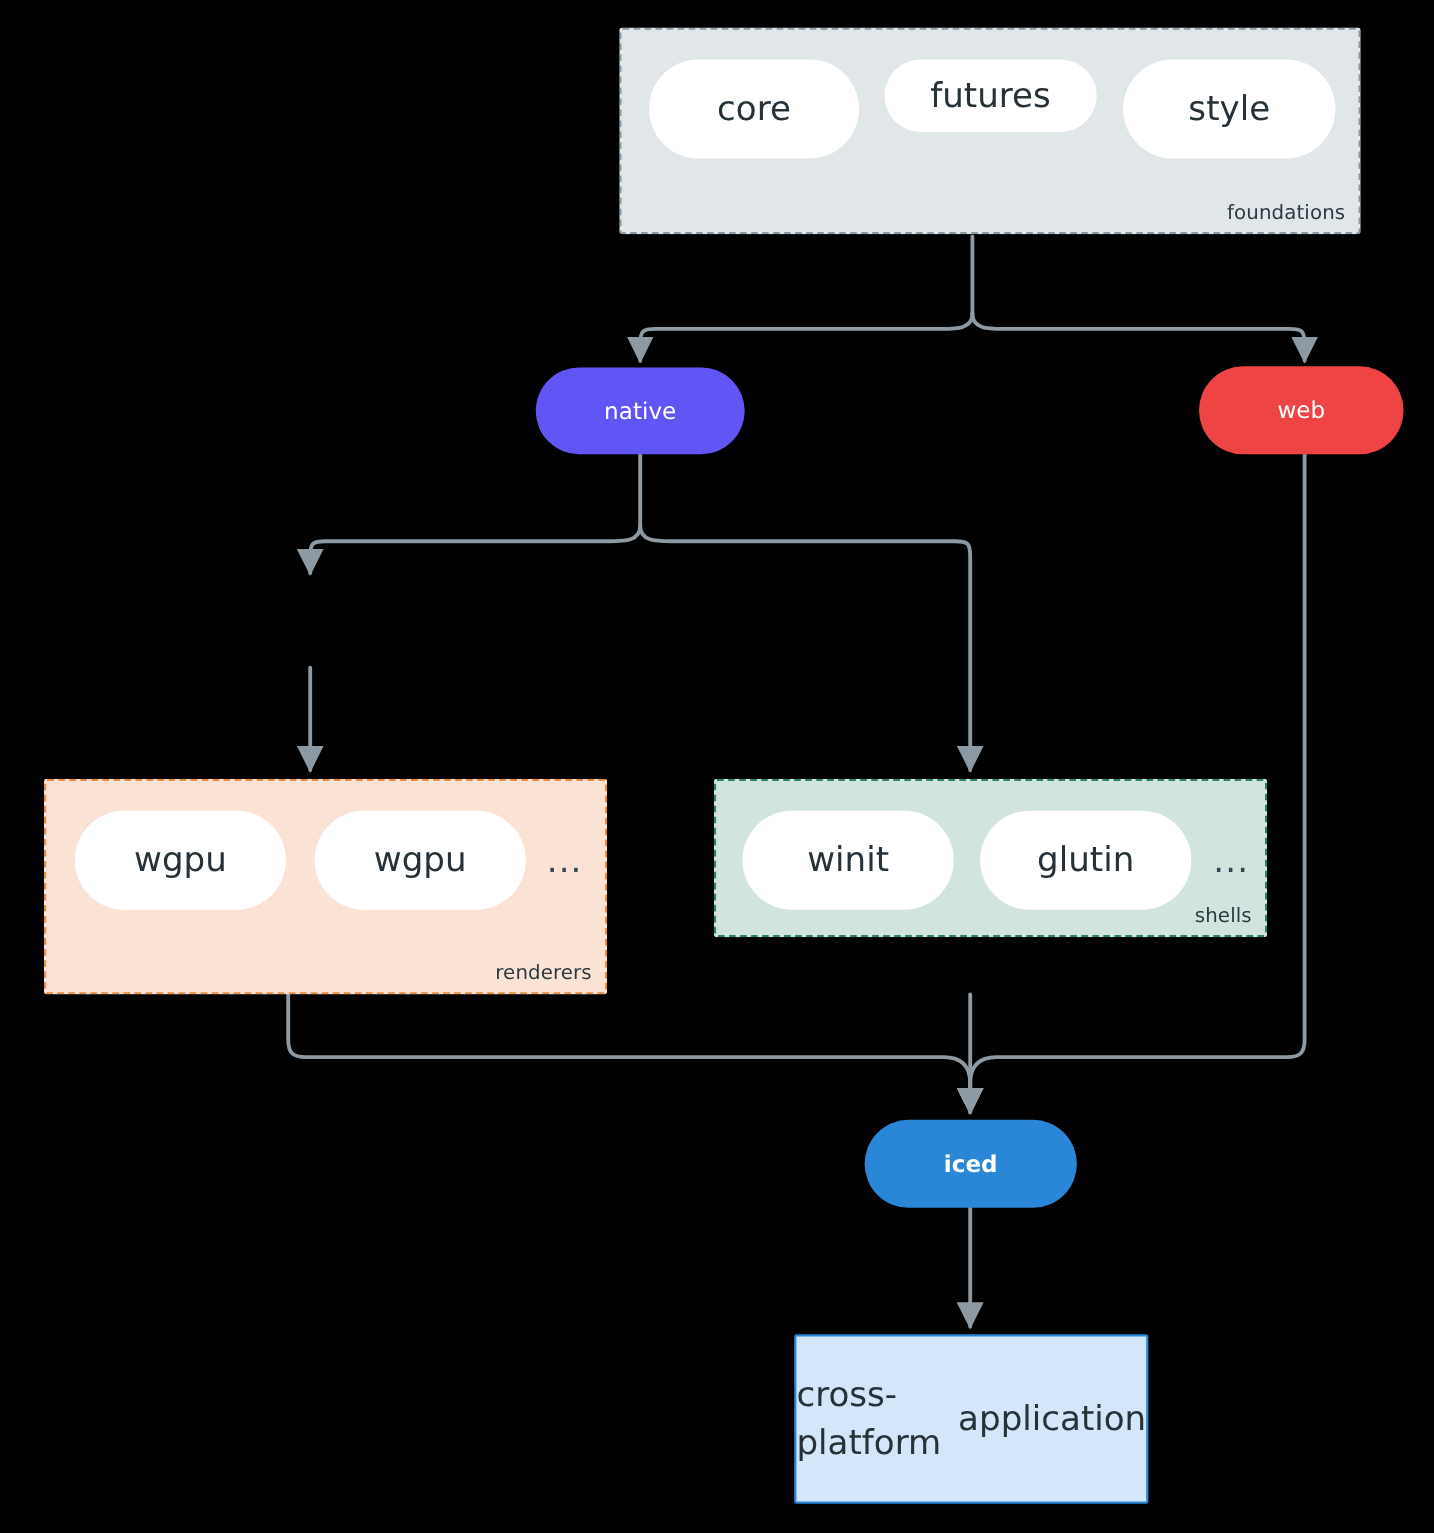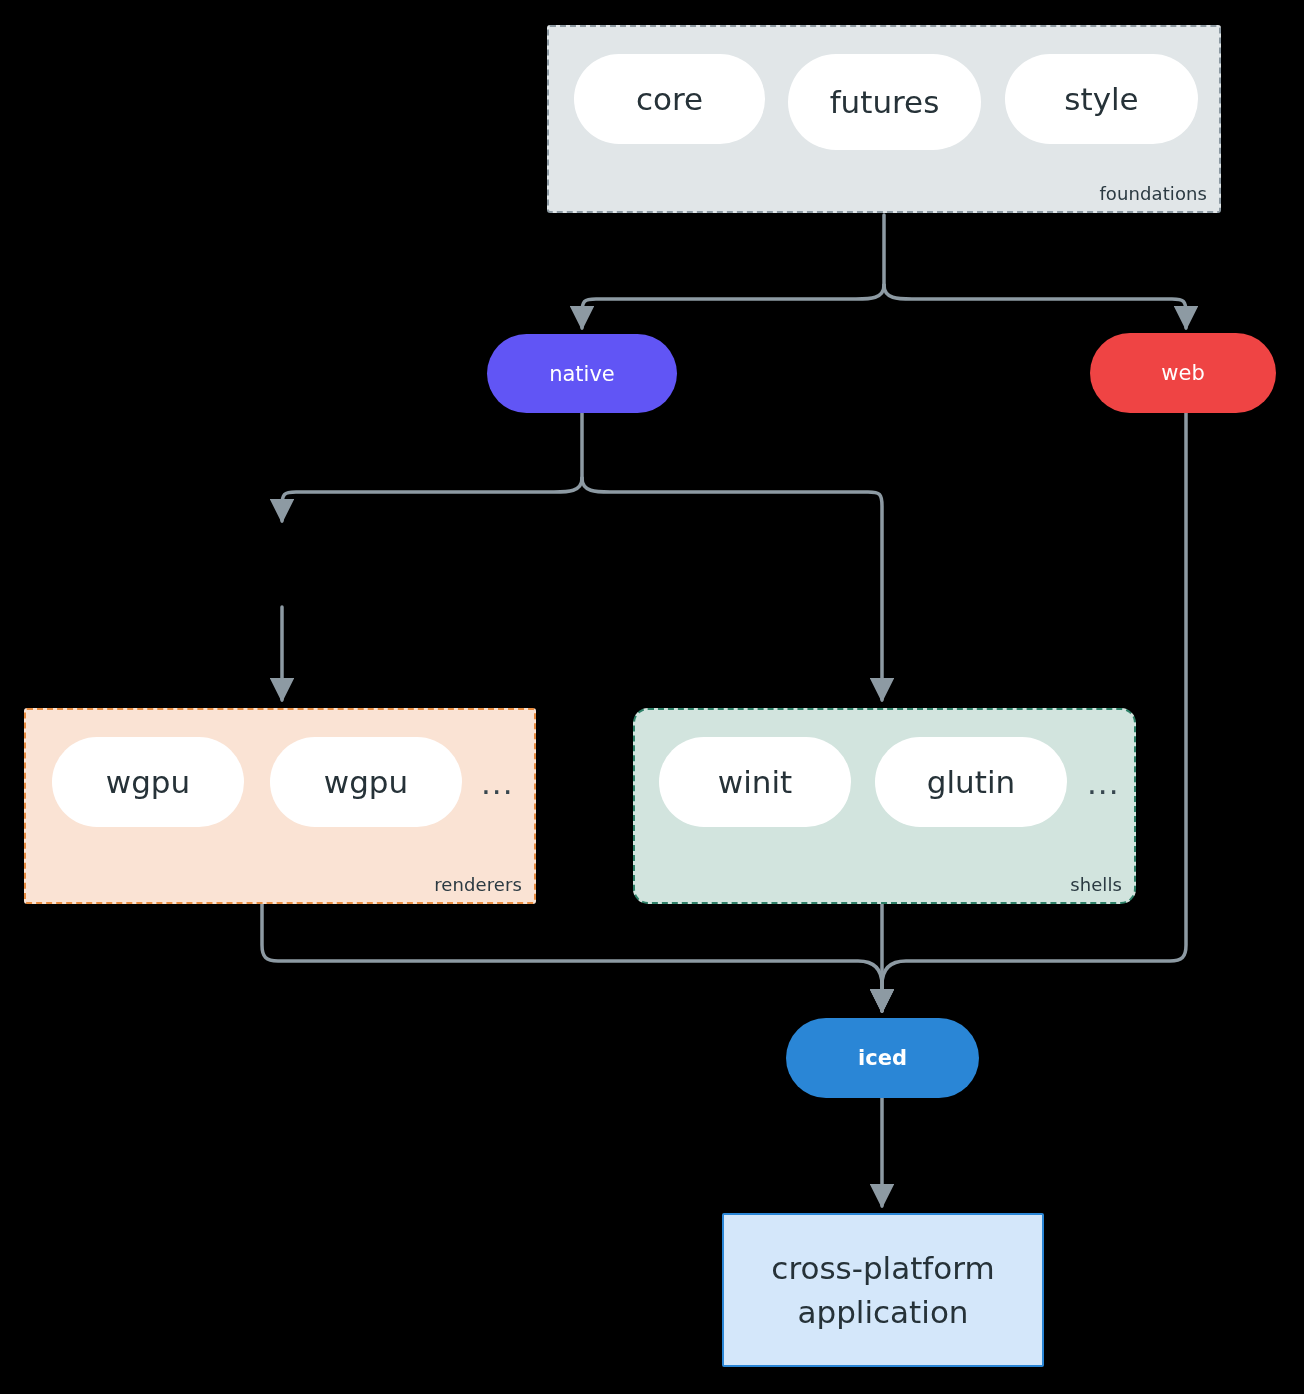--- a/index.html
+++ b/index.html
@@ -20,20 +20,21 @@
     left: 0; top: 0;
     width: 1304px;
     height: 1394px;
     pointer-events: none;
   }
 
   
   .cluster {
     position: absolute;
     box-sizing: border-box;
+    margin-left: 16px;
   }
   .cluster-label {
     position: absolute;
     right: 12px;
     bottom: 7px;
     font-size: 18px;
     color: #2b3a42;
     letter-spacing: 0.1px;
     white-space: nowrap;
     text-align: right;
@@ -48,24 +49,24 @@
   }
   #cluster-renderers {
     left: 24px; top: 708px;
     width: 512px; height: 196px;
     background: #fae3d4;
     border: 2px dashed #e88c3f;
     border-radius: 3px;
   }
   #cluster-shells {
     left: 633px; top: 708px;
-    width: 503px; height: 196px;
+    width: 503px; height: 144px;
     background: #d2e4de;
     border: 2px dashed #2e8168;
-    border-radius: 15px;
+    border-radius: 3px;
   }
 
   
   .pill {
     position: absolute;
     background: #ffffff;
     border-radius: 999px;
     display: flex;
     align-items: center;
     justify-content: center;
@@ -92,21 +93,21 @@
 
   
   .rect-node {
     position: absolute;
     left: 722px; top: 1213px;
     width: 322px; height: 154px;
     background: #d4e7fa;
     border: 2px solid #2a86d6;
     border-radius: 2px;
     display: flex;
-    flex-direction: column;
+    flex-direction: row;
     align-items: center;
     justify-content: center;
     color: #263238;
     font-size: 31px;
     line-height: 1.42;
     box-sizing: border-box;
   }
   .rect-node span { display: block; }
 
   
@@ -152,21 +153,21 @@
       <path d="M 1186,413 L 1186,945 C 1186,957 1182,961 1170,961 L 906,961 C 890,961 882,969 882,985 L 882,1011" marker-end="url(#arrow)"></path>
 
       <path d="M 882,1098 L 882,1206" marker-end="url(#arrow)"></path>
     </g>
   </svg>
 
   <div class="cluster" id="cluster-foundations">
     <div class="pill" style="left:25px; top:27px; width:191px; height:90px;">
       <span>core</span>
     </div>
-    <div class="pill" style="left:239px; top:27px; width:193px; height:96px;">
+    <div class="pill" style="left:239px; top:27px; width:193px; height:66px;">
       <span>futures</span>
     </div>
     <div class="pill" style="left:456px; top:27px; width:193px; height:90px;">
       <span>style</span>
     </div>
     <div class="cluster-label">foundations</div>
   </div>
 
   <div class="cluster" id="cluster-renderers">
     <div class="pill" style="left:26px; top:27px; width:192px; height:90px;">

